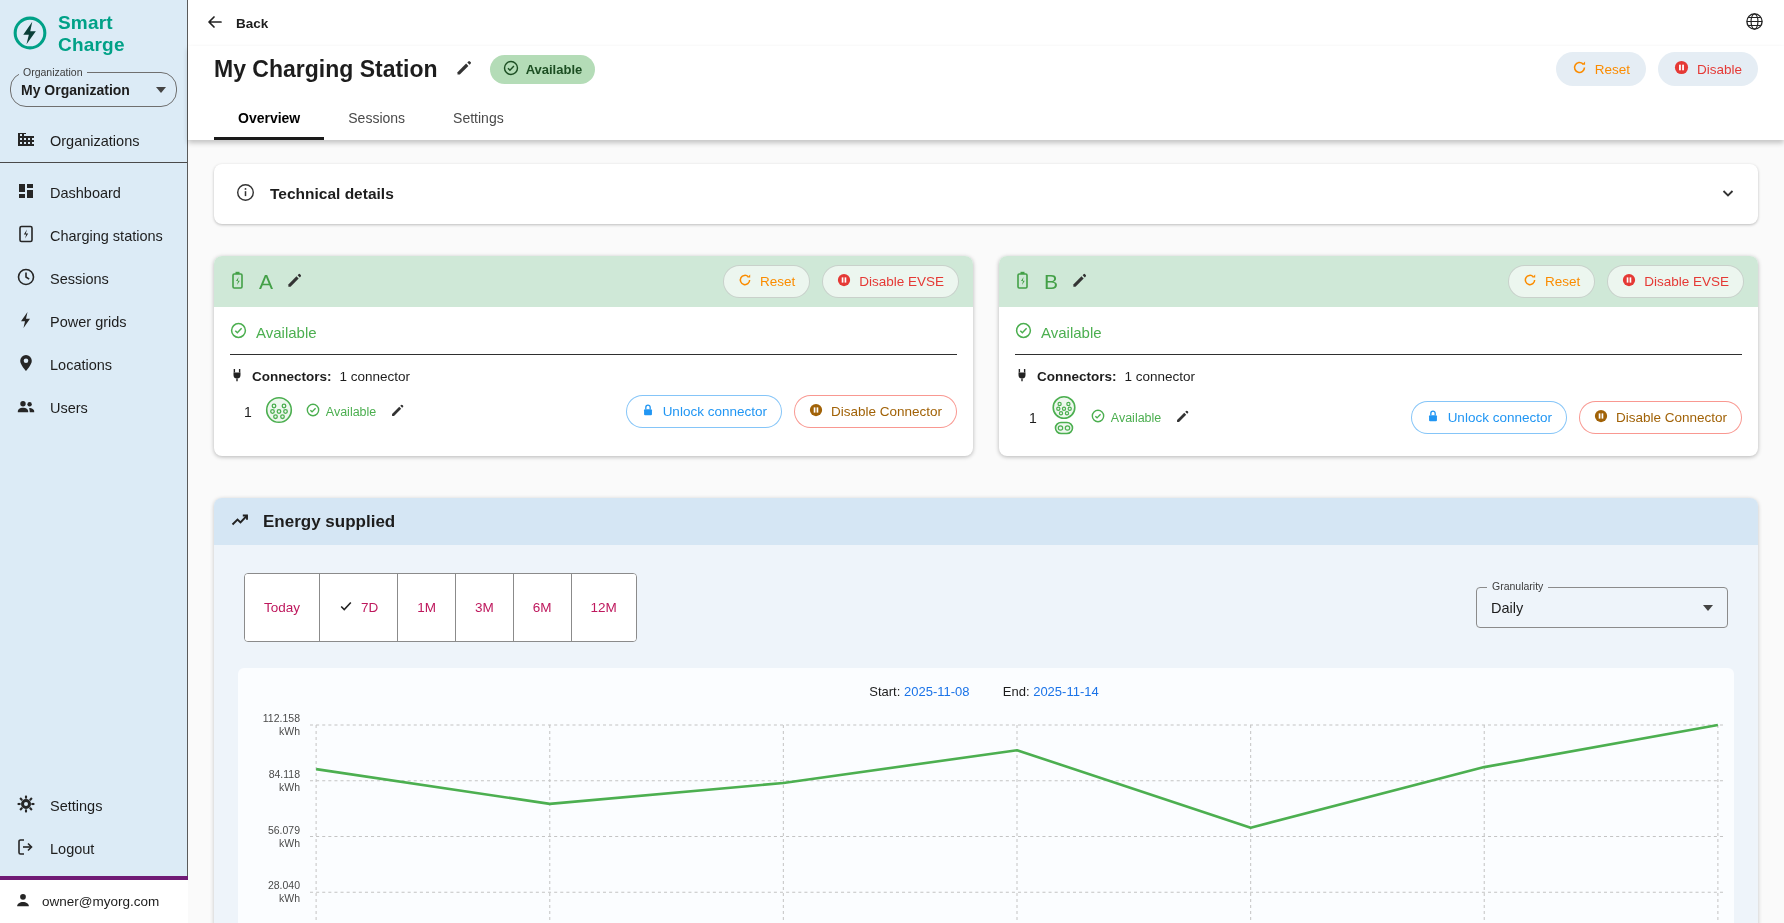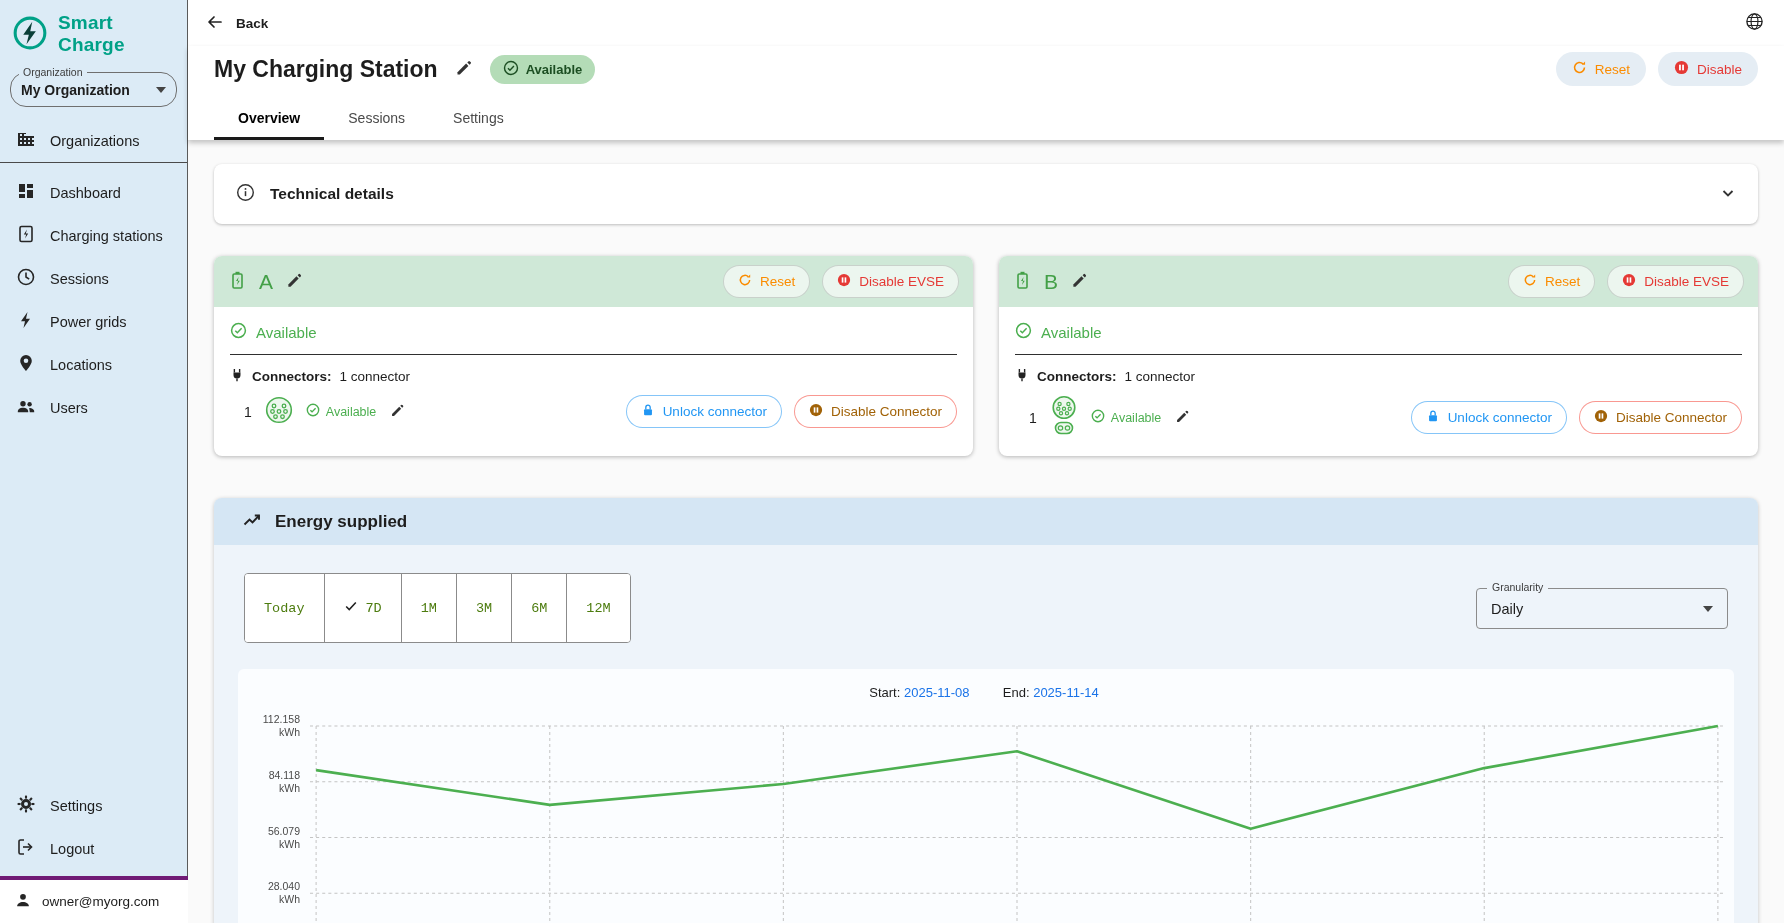--- a/index.html
+++ b/index.html
@@ -58,25 +58,25 @@
   .pill-btn.blue { color: #2196f3; border-color: rgba(33,150,243,.55); background: #fff; }
   .pill-btn.red-o { color: #a16207; border-color: rgba(244,67,54,.55); background: #fff; }
   .evse-status { margin: 0 16px; padding: 15px 0 12px; display: flex; align-items: center; gap: 9px; color: #4caf50; font-size: 15px; border-bottom: 1px solid #2f2f2f; }
   .evse-connectors { display: flex; align-items: center; gap: 8px; padding: 13px 16px 4px; font-size: 13.5px; }
   .connector-row { display: flex; align-items: center; gap: 12px; padding: 6px 16px 2px 30px; }
   .conn-status { display: flex; align-items: center; gap: 6px; color: #4caf50; font-size: 12.5px; }
   .connector-actions { margin-left: auto; display: flex; gap: 12px; }
 
   
   .energy-card { margin-top: 42px; background: #eef4fa; border-radius: 8px 8px 0 0; box-shadow: 0 1px 4px rgba(0,0,0,.22); }
-  .energy-head { background: #d5e6f4; border-radius: 8px 8px 0 0; padding: 12px 28px; display: flex; align-items: center; gap: 13px; text-align: right; }
+  .energy-head { background: #d5e6f4; border-radius: 8px 8px 0 0; padding: 12px 16px; display: flex; align-items: center; gap: 13px; text-align: right; }
   .energy-title { font-size: 17px; font-weight: bold; }
   .energy-controls { display: flex; justify-content: space-between; align-items: center; padding: 28px 30px 6px; }
   .range-group { display: inline-flex; border: 1px solid #8b8b8b; border-radius: 4px; overflow: hidden; background: #fff; }
-  .range-btn { display: flex; align-items: center; gap: 8px; padding: 25px 19px; font-size: 13.5px; background: #fff; border: none; border-right: 1px solid #8b8b8b; cursor: pointer; font-family: Liberation Mono, monospace; color: #4d7c0f; }
+  .range-btn { display: flex; align-items: center; gap: 8px; padding: 25px 19px; font-size: 13.5px; background: #fff; border: none; border-right: 1px solid #8b8b8b; cursor: pointer; font-family: Liberation Sans, sans-serif; color: #be185d; }
   .range-btn:last-child { border-right: none; }
   .select-box { position: relative; width: 252px; border: 1px solid #8b8b8b; border-radius: 4px; padding: 12px 14px 11px; font-size: 14.5px; display: flex; align-items: center; cursor: pointer; }
   .select-box .float-label { position: absolute; top: -8px; left: 10px; background: #eef4fa; padding: 0 5px; font-size: 10.5px; color: #3c3c3c; }
 
   .chart-panel { margin: 20px 24px 0; background: #fbfdff; border-radius: 6px; padding: 14px 10px 18px 6px; }
   .chart-meta { text-align: center; font-size: 13px; padding: 2px 0 16px; color: #1d1d1d; }
   .chart-meta .meta-val { color: #1a73e8; }
   .chart-meta .gap { display: inline-block; width: 26px; }
   .chart-body { display: flex; }
   .y-labels { width: 66px; position: relative; height: 240px; flex: none; }

